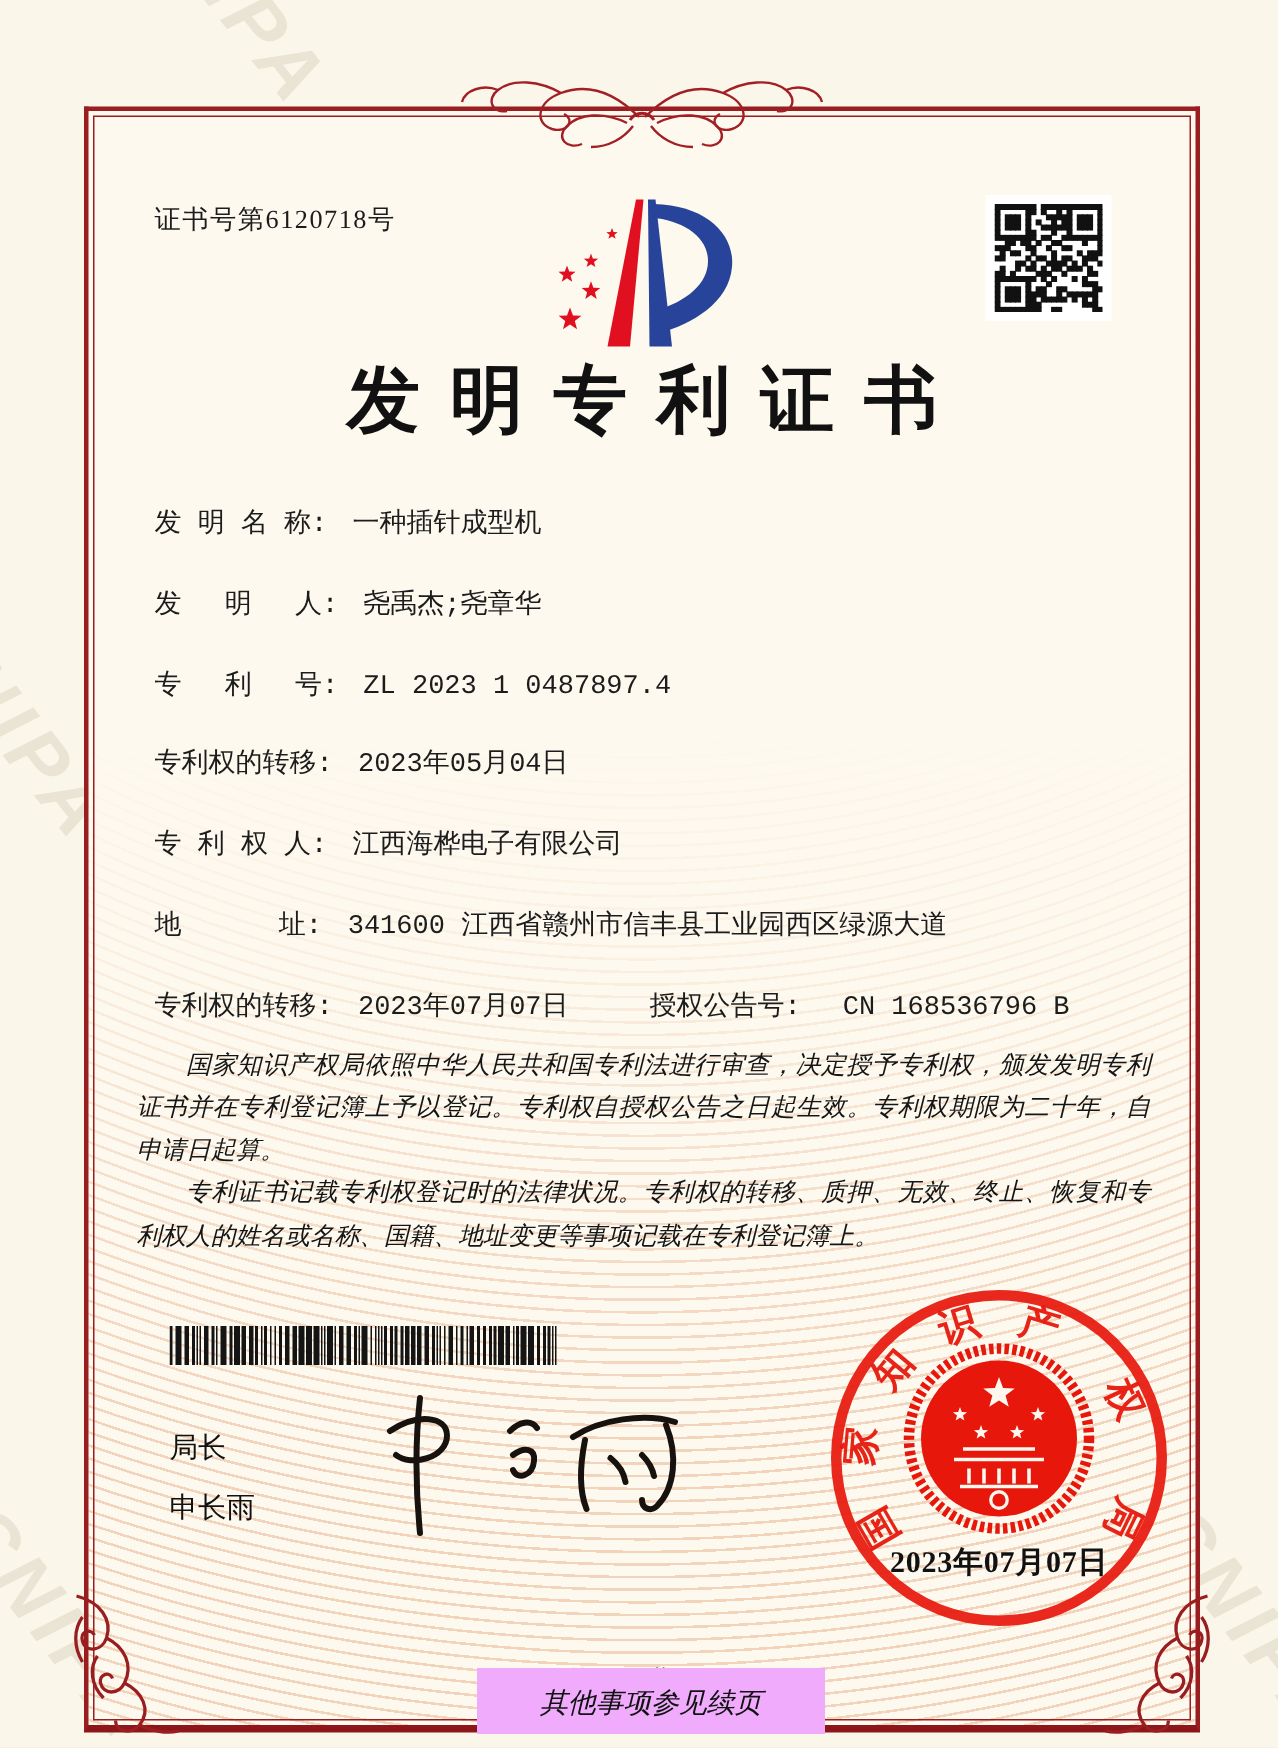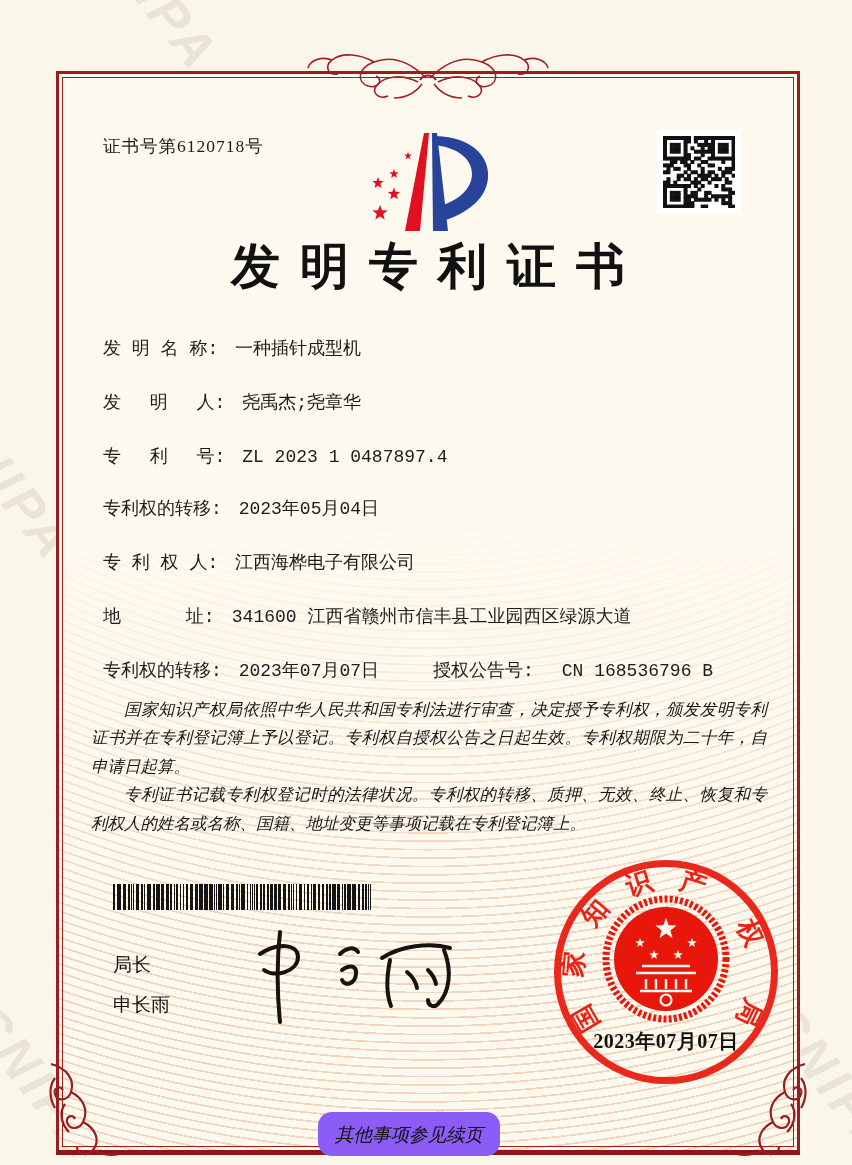--- a/index.html
+++ b/index.html
@@ -72,23 +72,23 @@
   }
   .seal-emblem{position:absolute; left:50%; top:44%; transform:translate(-50%,-50%);}
   .seal-date{
     position:absolute; left:0; top:168px; width:100%; text-align:center;
     font-size:20px; font-weight:600; color:#111; letter-spacing:0.5px; z-index:7;
   }
 
   .page-info{position:absolute; left:0; top:1036px; width:100%; text-align:center; font-size:15px; color:#222;font-style:italic;}
 
   .cont-note{
-    position:absolute; left:318px; top:1112px; width:182px; height:44px; background:#8b5cf6;
+    position:absolute; left:318px; top:1112px; width:232px; height:44px; background:#f0abfc;
     display:flex; align-items:center; justify-content:center; z-index:8;
-    font-size:18.5px; font-style:italic; color:#111;border-radius:14px;
+    font-size:18.5px; font-style:italic; color:#111;
   }
 </style>
 </head>
 <body>
 
 <div class="page">
 
   <span class="wm" style="left:60px; top:-38px;">CNIPA</span>
   <span class="wm" style="left:205px; top:118px;">CNIPA</span>
   <span class="wm" style="left:500px; top:318px;">CNIPA</span>

